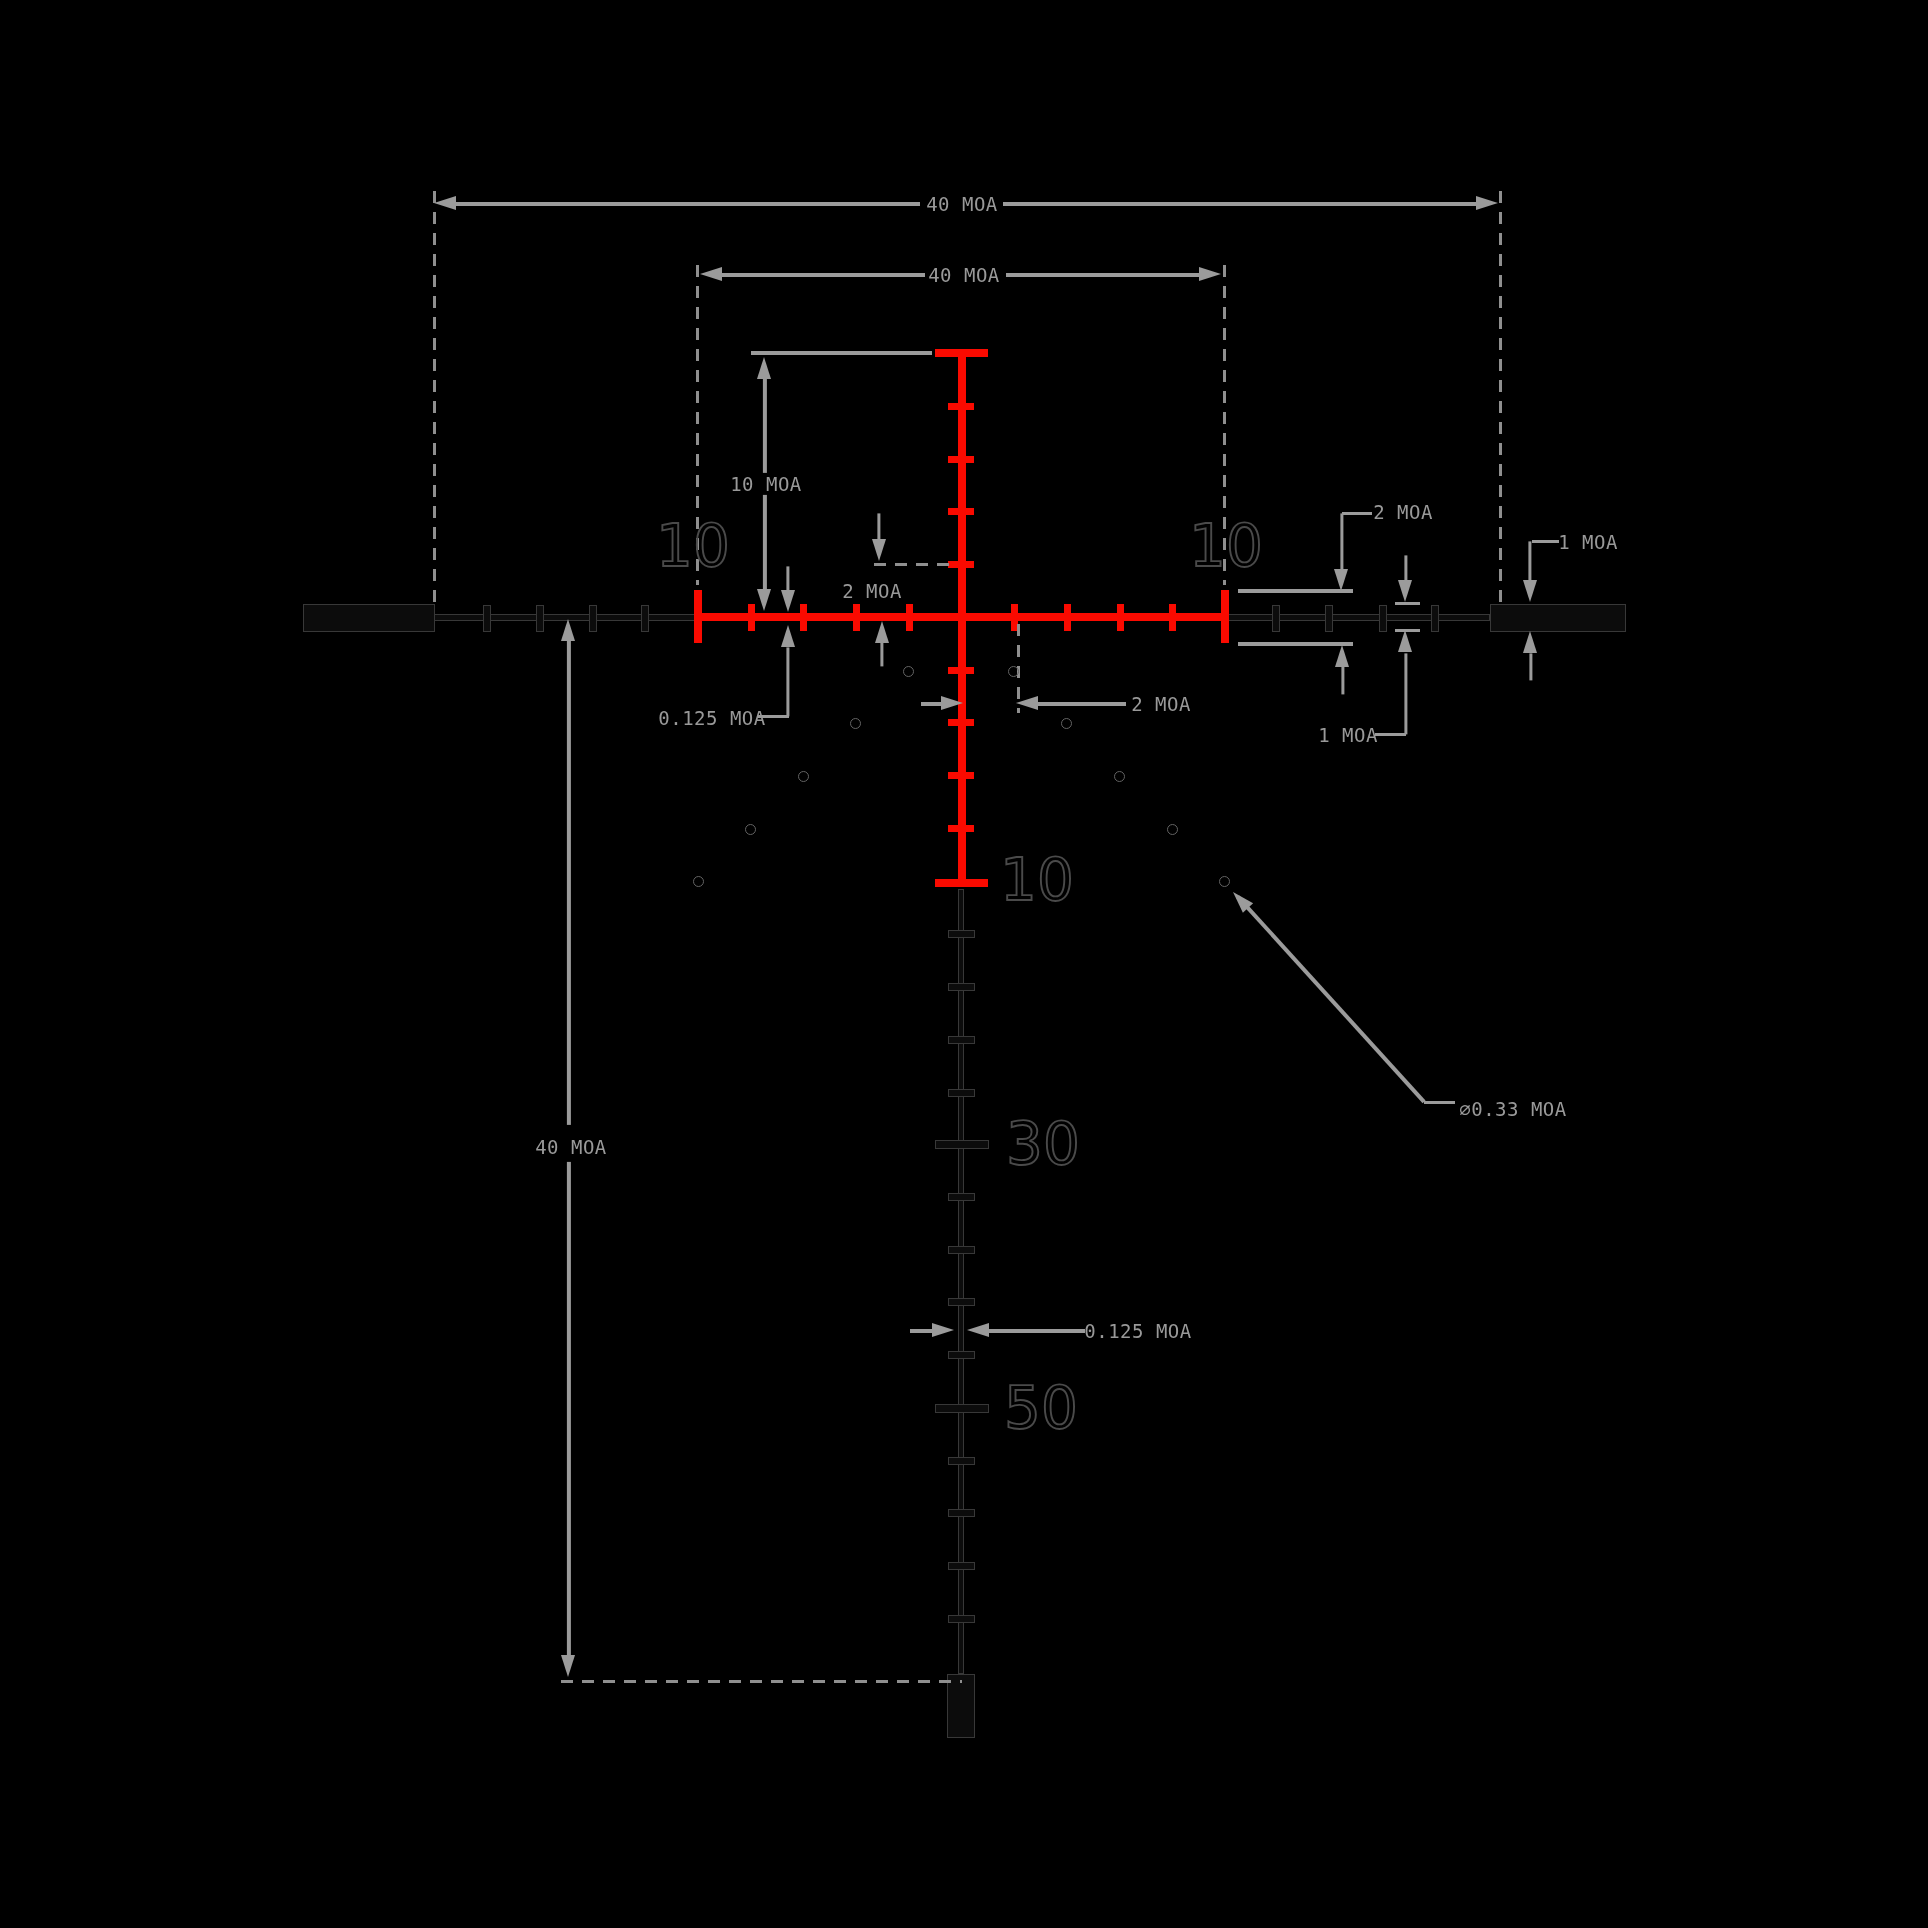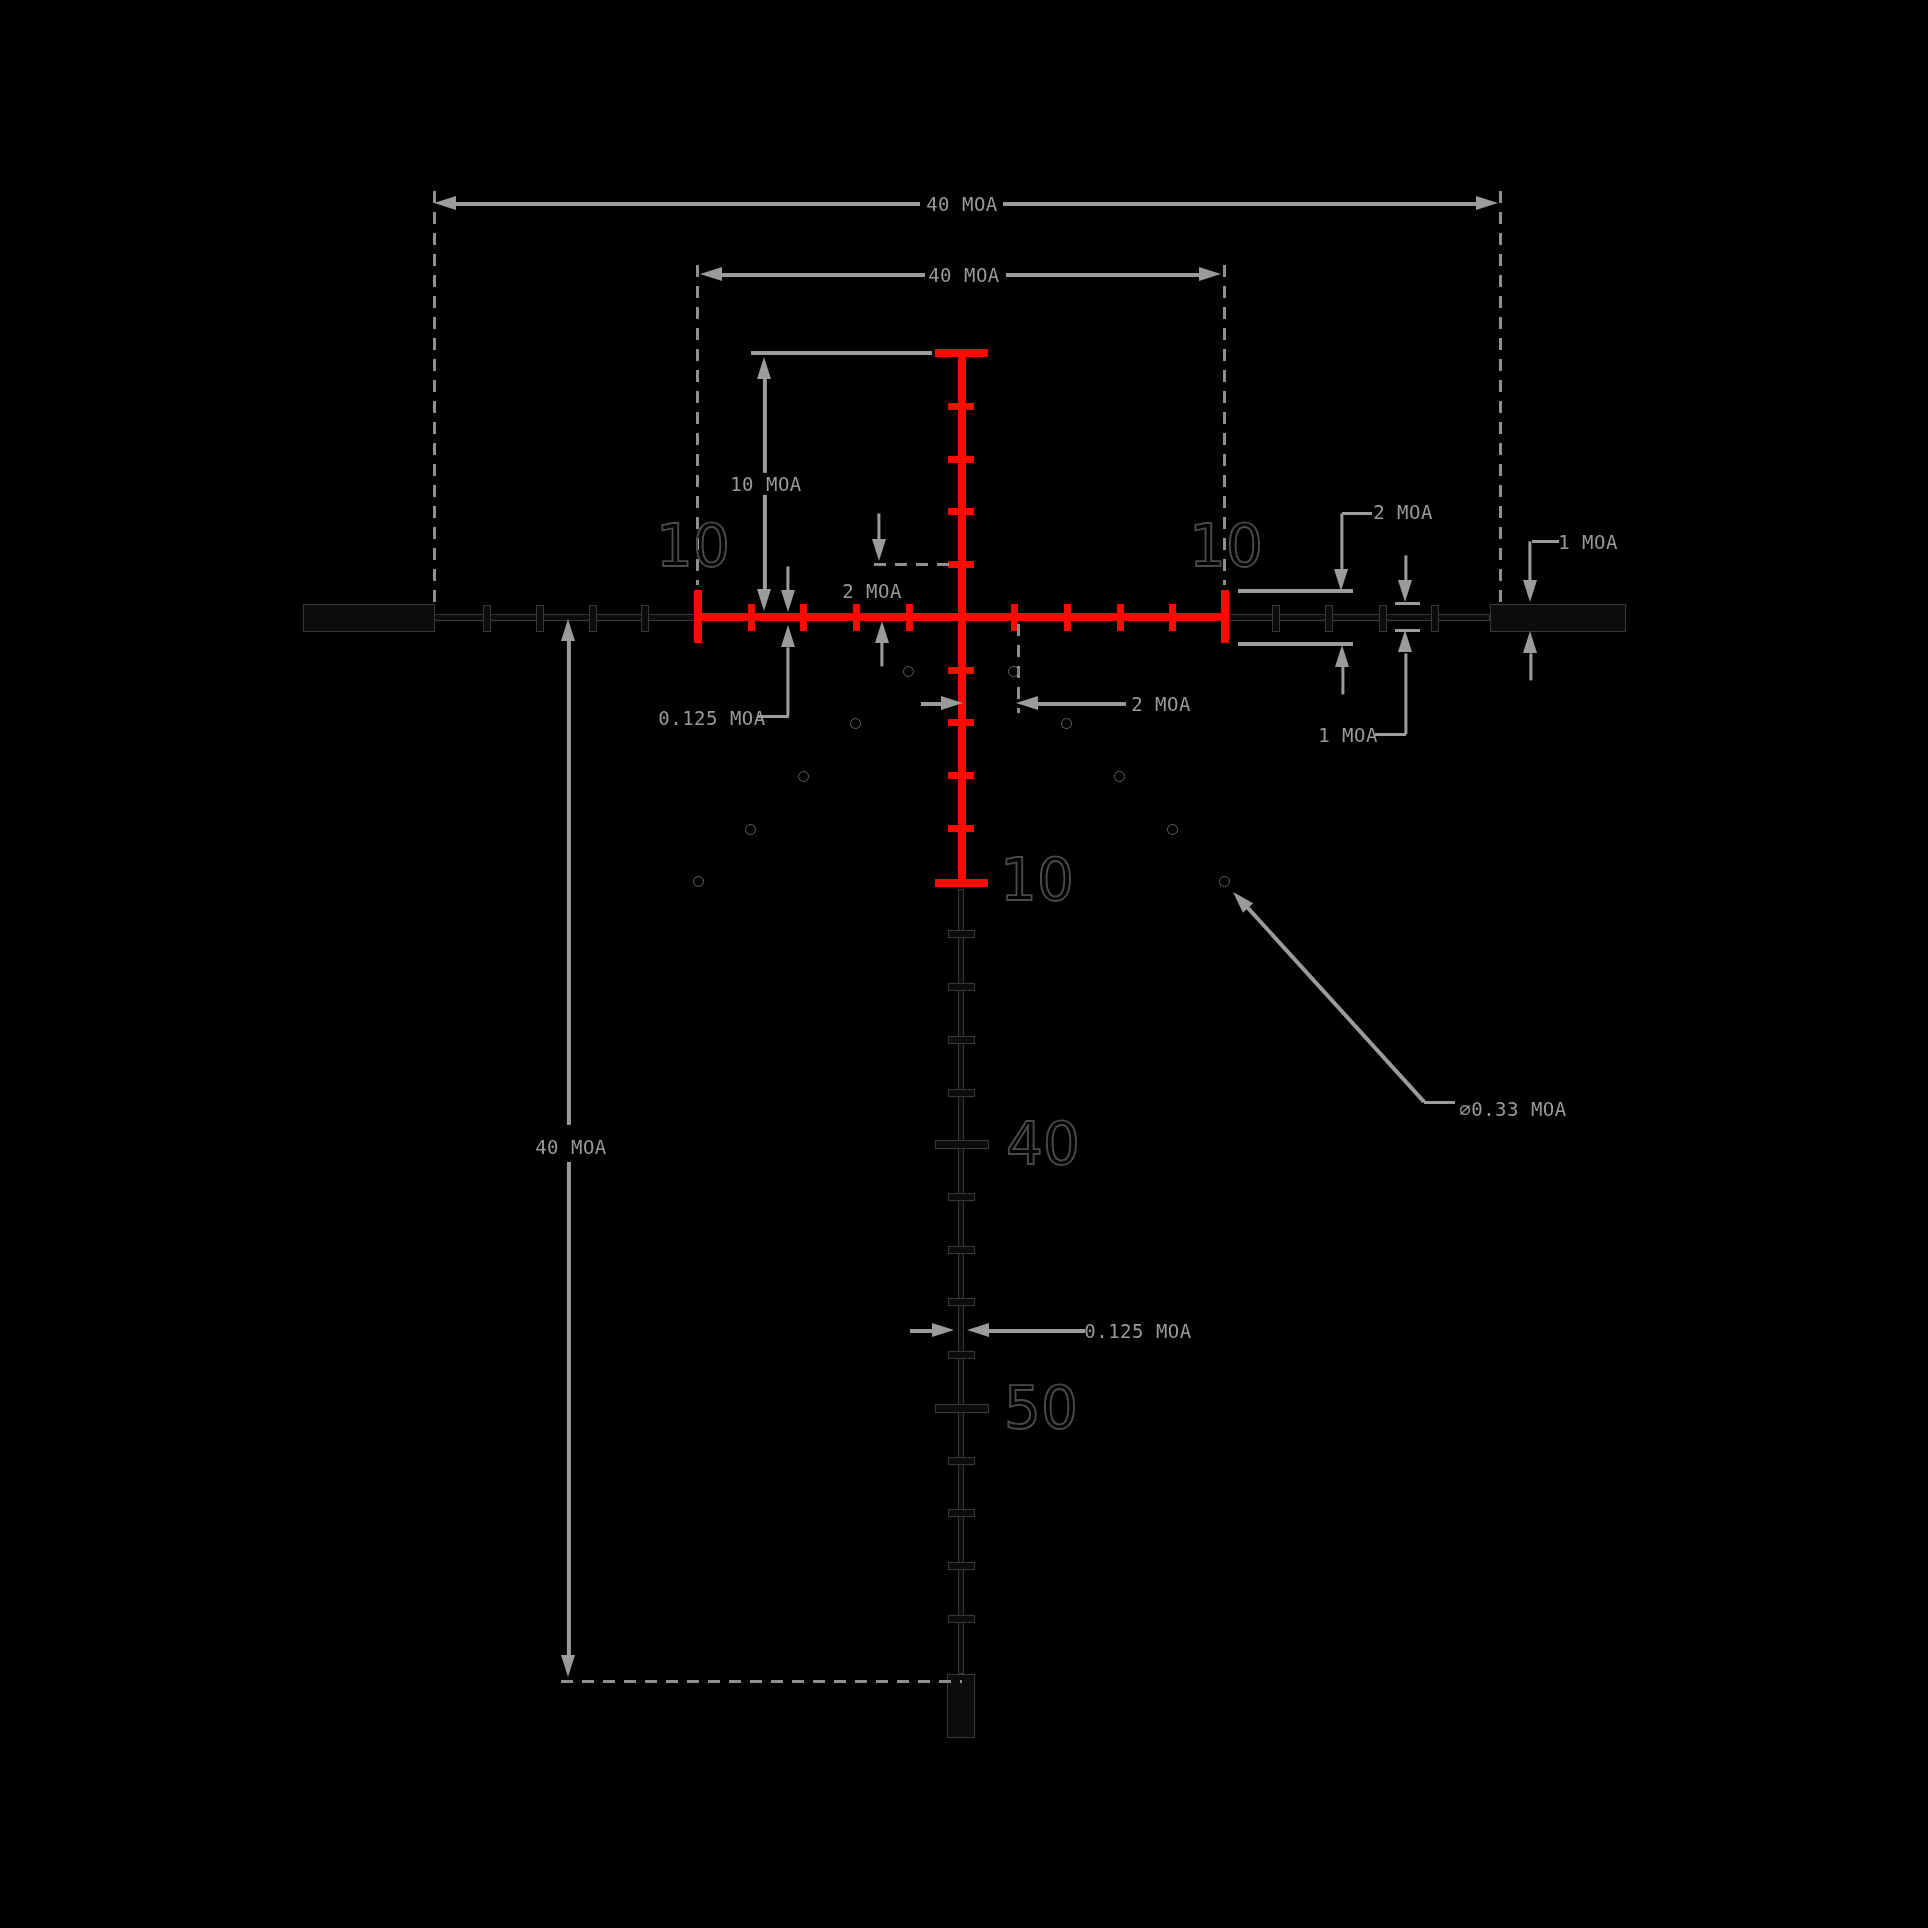--- a/index.html
+++ b/index.html
@@ -160,16 +160,16 @@
     <div class="dim-label" style="left: 1161px; top: 704px;">2 MOA</div>
     <div class="dim-label" style="left: 1403px; top: 512px;">2 MOA</div>
     <div class="dim-label" style="left: 1348px; top: 735px;">1 MOA</div>
     <div class="dim-label" style="left: 1588px; top: 542px;">1 MOA</div>
     <div class="dim-label" style="left: 571px; top: 1147px;">40 MOA</div>
     <div class="dim-label" style="left: 1138px; top: 1331px;">0.125 MOA</div>
     <div class="dim-label" style="left: 1513px; top: 1109px;">⌀0.33 MOA</div>
     <div class="big-label" style="left: 693px; top: 546px;">10</div>
     <div class="big-label" style="left: 1226px; top: 546px;">10</div>
     <div class="big-label" style="left: 1037px; top: 880px;">10</div>
-    <div class="big-label" style="left: 1043px; top: 1144px;">40</div>
+    <div class="big-label" style="left: 1043px; top: 1144px;">30</div>
     <div class="big-label" style="left: 1041px; top: 1408px;">50</div>
   </div>
 
 
 </body></html>

